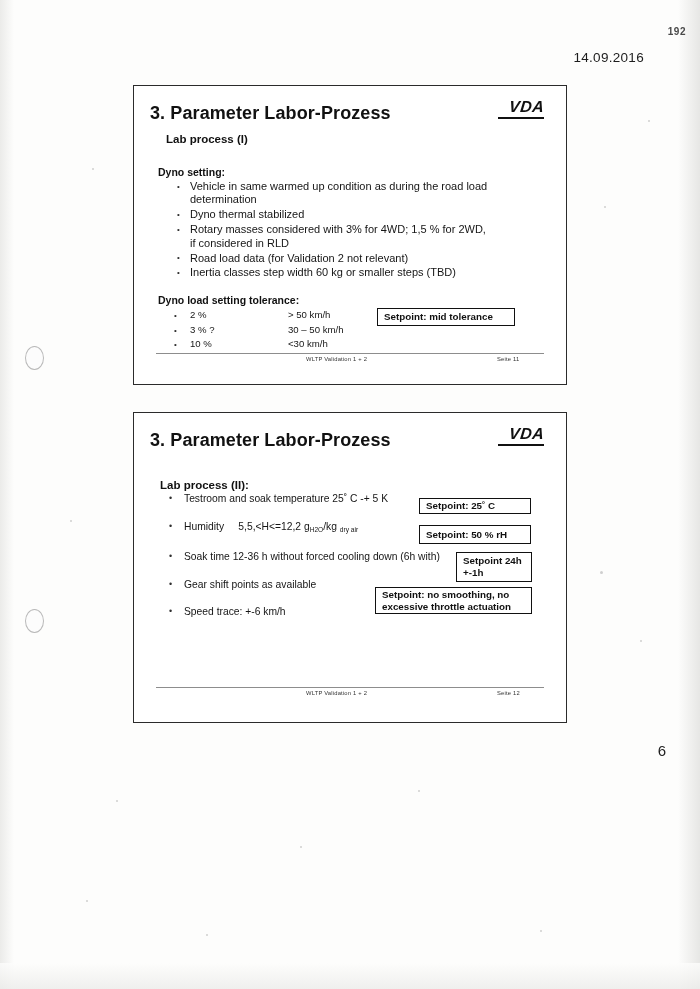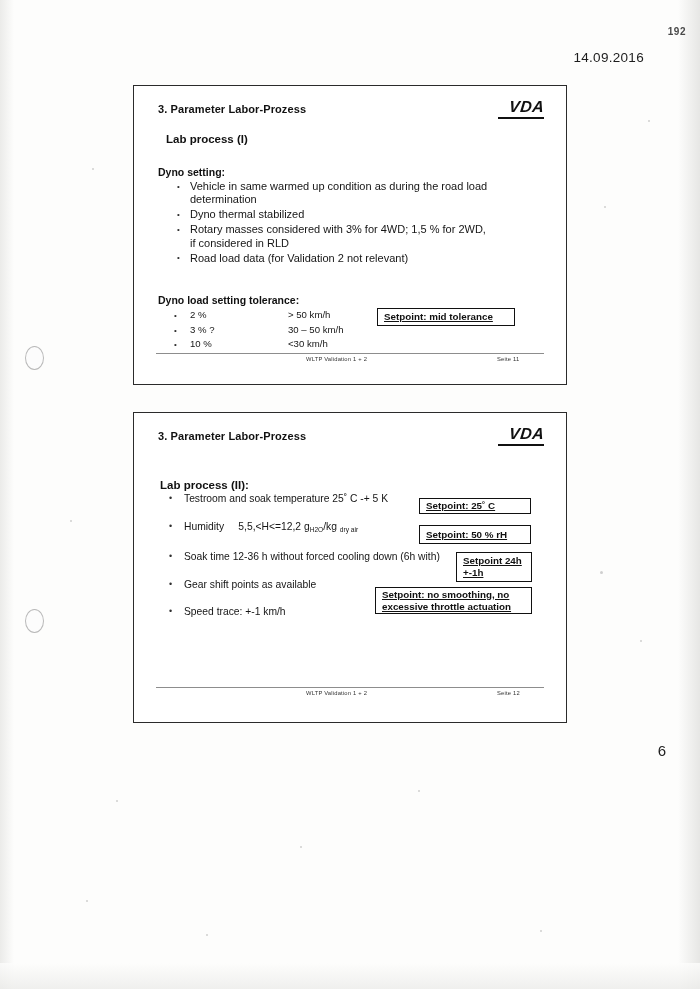--- a/index.html
+++ b/index.html
@@ -99,23 +99,23 @@
   .slide-2 { top: 412px; height: 311px; }
 
   .slide-inner {
     position: relative;
     width: 100%;
     height: 100%;
   }
 
   .slide-title {
     position: absolute;
-    left: 24px;
+    left: 16px;
     top: 17px;
-    font-size: 11px;
+    font-size: 18px;
     font-weight: bold;
     color: #111;
     letter-spacing: .1px;
   }
   .vda-logo {
     position: absolute;
     right: 22px;
     top: 12px;
     font-size: 16px;
     font-weight: bold;
@@ -200,21 +200,20 @@
     background: #fff;
     font-size: 9.8px;
     font-weight: bold;
     color: #111;
     box-sizing: border-box;
     display: flex;
     align-items: center;
     justify-content: flex-start;
     padding: 2px 6px;
     line-height: 12px;
-    text-decoration: underline;
   }
 
   
   .slide-rule {
     position: absolute;
     left: 22px;
     right: 22px;
     height: 1px;
     background: #8d8d8d;
   }
@@ -291,20 +290,21 @@
 
       <div class="subhead" style="left:32px; top:47px;">Lab process (I)</div>
 
       <div class="section-label" style="left:24px; top:80px;">Dyno setting:</div>
 
       <ul class="bullets" style="left:40px; top:94px; width:320px;">
         <li>Vehicle in same warmed up condition as during the road load determination</li>
         <li>Dyno thermal stabilized</li>
         <li>Rotary masses considered with 3% for 4WD; 1,5 % for 2WD, if considered in RLD</li>
         <li>Road load data (for Validation 2 not relevant)</li>
+        <li>Inertia classes step width 60 kg or smaller steps (TBD)</li>
       </ul>
 
       <div class="section-label" style="left:24px; top:208px;">Dyno load setting tolerance:</div>
 
       <div class="tol-table" style="left:40px; top:222px;">
         <div class="tol-row">
           <div class="tol-bullet">•</div>
           <div class="tol-left">2 %</div>
           <div class="tol-right">&gt; 50 km/h</div>
         </div>
@@ -334,21 +334,21 @@
       <div class="vda-logo">VDA</div>
       <div class="vda-underline"></div>
 
       <div class="subhead" style="left:26px; top:66px;">Lab process (II):</div>
 
       <ul class="bullets2" style="left:32px; top:79px; width:330px;">
         <li>Testroom and soak temperature   25˚ C  -+ 5 K</li>
         <li>Humidity&nbsp;&nbsp;&nbsp;&nbsp;&nbsp;5,5,&lt;H&lt;=12,2 g<span class="sub">H2O</span>/kg <span class="sub">dry air</span></li>
         <li>Soak time 12-36 h without forced cooling down (6h with)</li>
         <li>Gear shift points as available</li>
-        <li>Speed trace: +-1 km/h</li>
+        <li>Speed trace: +-6 km/h</li>
       </ul>
 
       <div class="setpoint-box" style="left:285px; top:85px; width:112px; height:16px;">Setpoint: 25˚ C</div>
       <div class="setpoint-box" style="left:285px; top:112px; width:112px; height:19px;text-align:center;">Setpoint: 50 % rH</div>
       <div class="setpoint-box" style="left:322px; top:139px; width:76px; height:30px; align-items:center;">Setpoint 24h +-1h</div>
       <div class="setpoint-box" style="left:241px; top:174px; width:157px; height:27px;">Setpoint: no smoothing, no excessive throttle actuation</div>
 
       <div class="slide-rule" style="top:274px;"></div>
       <div class="slide-foot-center" style="left:172px; top:277px;">WLTP Validation 1 + 2</div>
       <div class="slide-foot-right" style="left:363px; top:277px;">Seite 12</div>

